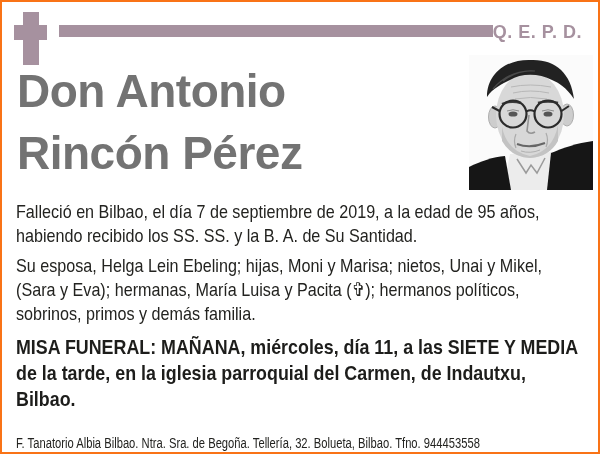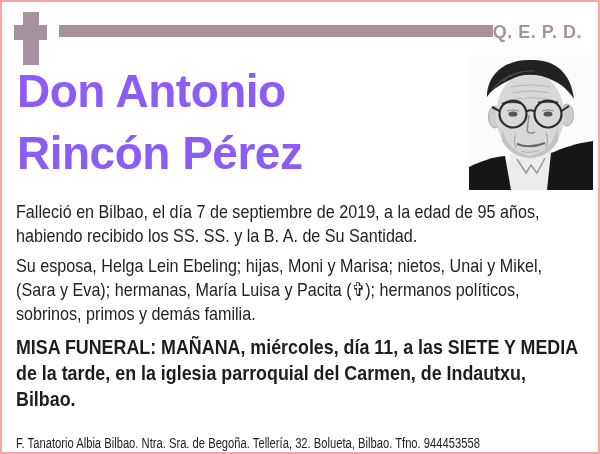--- a/index.html
+++ b/index.html
@@ -2,21 +2,21 @@
 <html style="--accent: #a6919f;"><head>
 <meta charset="utf-8">
 <style>
   * { margin: 0; padding: 0; box-sizing: border-box; }
   html, body { background: #ffffff; }
   .page {
     position: relative;
     width: 600px;
     height: 454px;
     background: #ffffff;
-    border: 2px solid #fca5a5;
+    border: 2px solid #f97316;
     overflow: hidden;
     font-family: "Liberation Sans", sans-serif;
     color: #1d1d1b;
   }
   
   .cross {
     position: absolute;
     left: 12px; top: 10px;
     width: 33px; height: 53px;
   }
@@ -48,21 +48,21 @@
     white-space: nowrap;
   }
   
   .name {
     position: absolute;
     left: 15px; top: 58px;
     font-size: 46px;
     line-height: 62px;
     font-weight: bold;
     letter-spacing: -0.5px;
-    color: #8b5cf6;
+    color: #737373;
     white-space: pre-line;
   }
   
   .photo {
     position: absolute;
     left: 467px; top: 53px;
     width: 124px; height: 135px;
   }
   
   .para {

